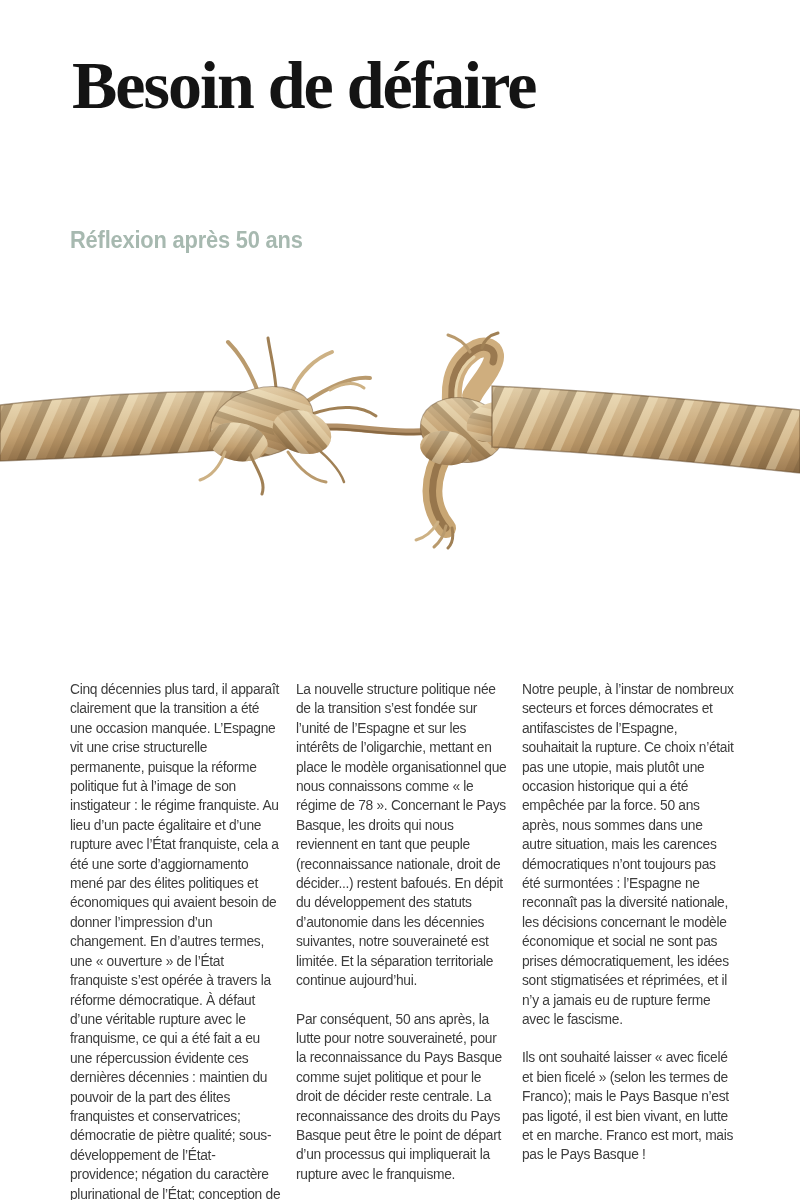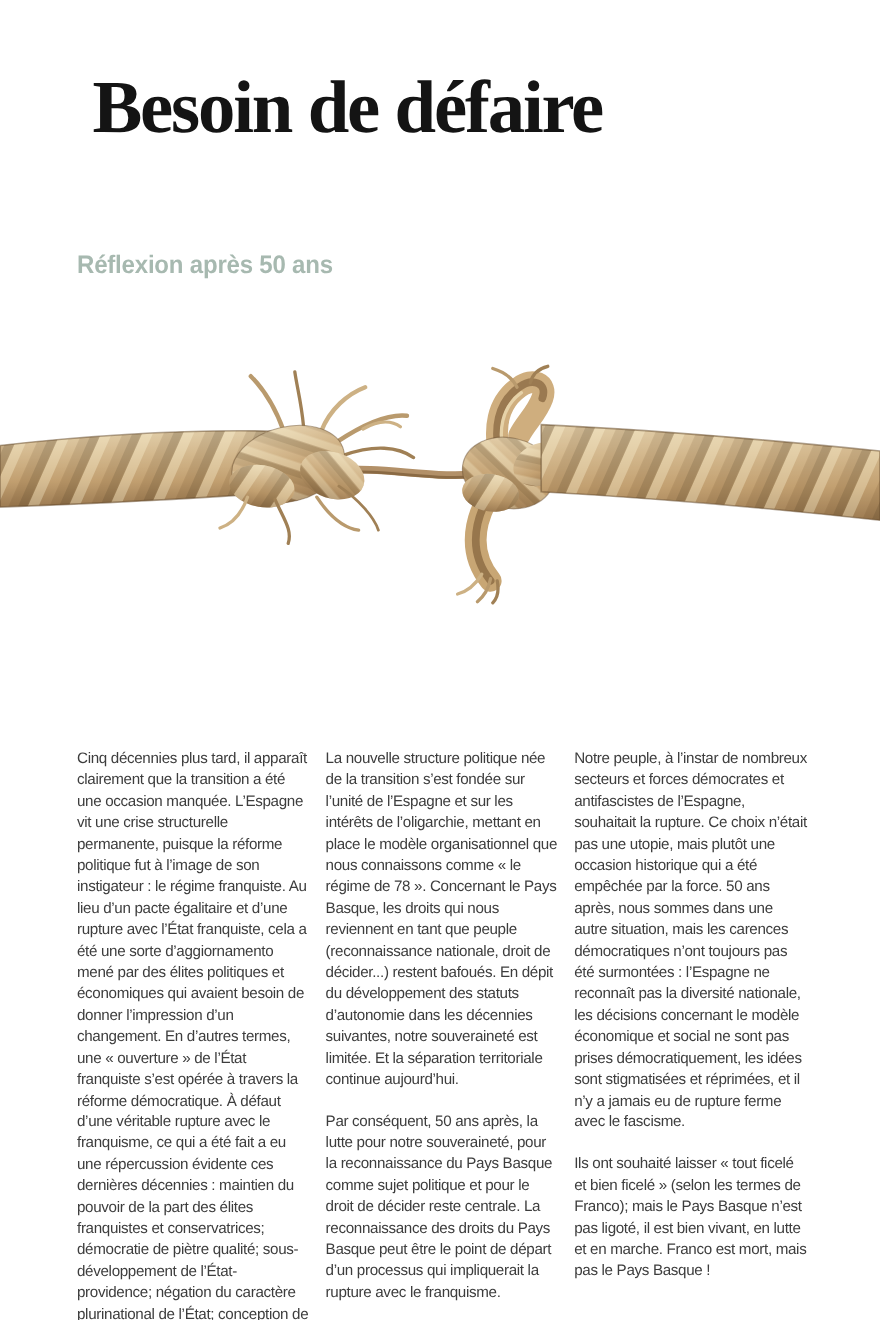--- a/index.html
+++ b/index.html
@@ -11,21 +11,21 @@
   html,body{margin:0;padding:0;background:#e9e9e9;}
   .page{
     position:relative;
     width:800px;height:1200px;
     margin:0 auto;
     background:var(--background);
     overflow:hidden;
     font-family:"Liberation Sans", sans-serif;
   }
   .headline{
-    position:absolute;left:68px;top:42px;margin:16px;
+    position:absolute;left:68px;top:42px;margin:4px;
     font-family:"Liberation Serif", serif;
     font-weight:700;
     font-size:68px;line-height:78px;
     letter-spacing:-2px;
     color:var(--headline);
   }
   .headline .line{display:block;}
   .kicker{
     position:absolute;left:70px;top:227px;
     font-size:23px;font-weight:700;letter-spacing:-0.2px;
@@ -143,17 +143,17 @@
   <div class="columns">
     <div class="col">
       <p>Cinq décennies plus tard, il apparaît clairement que la transition a été une occasion manquée. L’Espagne vit une crise structurelle permanente, puisque la réforme politique fut à l’image de son instigateur : le régime franquiste. Au lieu d’un pacte égalitaire et d’une rupture avec l’État franquiste, cela a été une sorte d’aggiornamento mené par des élites politiques et économiques qui avaient besoin de donner l’impression d’un changement. En d’autres termes, une « ouverture » de l’État franquiste s’est opérée à travers la réforme démocratique. À défaut d’une véritable rupture avec le franquisme, ce qui a été fait a eu une répercussion évidente ces dernières décennies : maintien du pouvoir de la part des élites franquistes et conservatrices; démocratie de piètre qualité; sous-développement de l’État-providence; négation du caractère plurinational de l’État; conception de la politique comme tâche réservée aux élites des partis, etc.</p>
     </div>
     <div class="col">
       <p>La nouvelle structure politique née de la transition s’est fondée sur l’unité de l’Espagne et sur les intérêts de l’oligarchie, mettant en place le modèle organisationnel que nous connaissons comme « le régime de 78 ». Concernant le Pays Basque, les droits qui nous reviennent en tant que peuple (reconnaissance nationale, droit de décider...) restent bafoués. En dépit du développement des statuts d’autonomie dans les décennies suivantes, notre souveraineté est limitée. Et la séparation territoriale continue aujourd’hui.</p>
       <p>Par conséquent, 50 ans après, la lutte pour notre souveraineté, pour la reconnaissance du Pays Basque comme sujet politique et pour le droit de décider reste centrale. La reconnaissance des droits du Pays Basque peut être le point de départ d’un processus qui impliquerait la rupture avec le franquisme.</p>
     </div>
     <div class="col">
       <p>Notre peuple, à l’instar de nombreux secteurs et forces démocrates et antifascistes de l’Espagne, souhaitait la rupture. Ce choix n’était pas une utopie, mais plutôt une occasion historique qui a été empêchée par la force. 50 ans après, nous sommes dans une autre situation, mais les carences démocratiques n’ont toujours pas été surmontées : l’Espagne ne reconnaît pas la diversité nationale, les décisions concernant le modèle économique et social ne sont pas prises démocratiquement, les idées sont stigmatisées et réprimées, et il n’y a jamais eu de rupture ferme avec le fascisme.</p>
-      <p>Ils ont souhaité laisser « tout ficelé et bien ficelé » (selon les termes de Franco); mais le Pays Basque n’est pas ligoté, il est bien vivant, en lutte et en marche. Franco est mort, mais pas le Pays Basque !</p>
+      <p>Ils ont souhaité laisser « avec ficelé et bien ficelé » (selon les termes de Franco); mais le Pays Basque n’est pas ligoté, il est bien vivant, en lutte et en marche. Franco est mort, mais pas le Pays Basque !</p>
     </div>
   </div>
 
 </div>
 
 </body></html>

